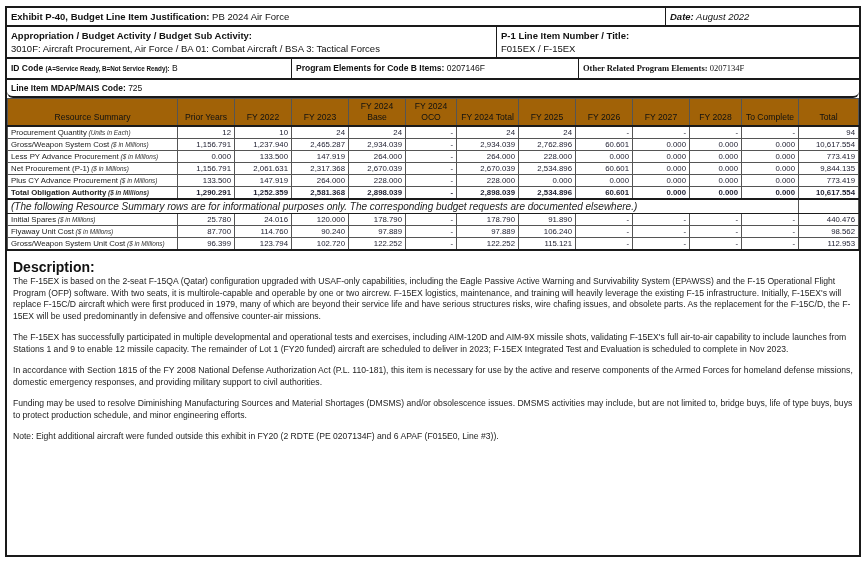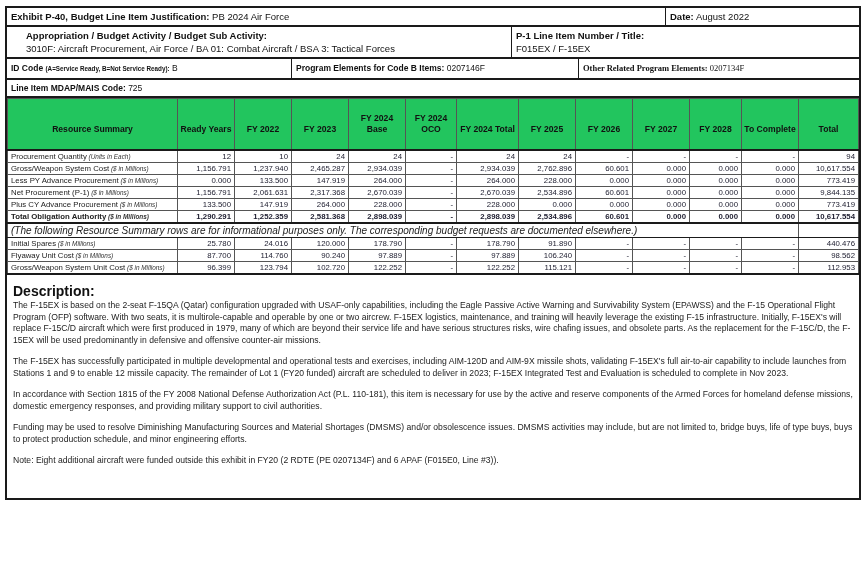--- a/index.html
+++ b/index.html
@@ -1,42 +1,42 @@
 <!DOCTYPE html>
 <html><head>
 <meta charset="utf-8">
 <style>
   html,body{margin:0;padding:0;background:#fff;}
   body{width:868px;height:569px;font-family:"Liberation Sans","DejaVu Sans",sans-serif;color:#111;position:relative;}
-  .page{position:absolute;left:5px;top:6px;width:856px;height:494px;border:2px solid #1a1a1a;box-sizing:border-box;background:#fff;}
+  .page{position:absolute;left:5px;top:6px;width:856px;height:551px;border:2px solid #1a1a1a;box-sizing:border-box;background:#fff;}
 
   
   .hdr-row{display:flex;border-bottom:2px solid #1a1a1a;box-sizing:border-box;}
   .hdr-cell{padding:2px 4px;box-sizing:border-box;}
   .hdr-cell + .hdr-cell{border-left:1.5px solid #1a1a1a;}
   .b{font-weight:bold;}
   .row1 .hdr-cell{font-size:9.5px;line-height:13px;}
   .row1 .c1{width:658px;}
-  .row1 .c2{flex:1;}
+  .row1 .c2{flex:1;font-style:italic;}
   .row2 .hdr-cell{font-size:9.5px;line-height:13px;}
-  .row2 .c1{width:489px;margin-left:15px;}
+  .row2 .c1{width:489px;}
   .row2 .c2{flex:1;}
   .row3{font-size:8.5px;}
   .row3 .hdr-cell{line-height:12px;padding:3px 4px;}
   .row3 .c1{width:284px;}
   .row3 .c2{width:287px;}
   .row3 .c3{flex:1;font-family:Liberation Serif, serif;}
   .tiny{font-size:6.3px;font-weight:bold;}
-  .row4{font-size:8.5px;border-bottom:2px solid #1a1a1a;}
+  .row4{font-size:8.5px;border-bottom:2px solid #1a1a1a;border-radius:6px;}
   .row4 .hdr-cell{line-height:12px;}
 
   
   table.rs{width:100%;border-collapse:collapse;table-layout:fixed;}
   table.rs th, table.rs td{border:1px solid #555;box-sizing:border-box;overflow:hidden;white-space:nowrap;}
-  table.rs th{font-size:8.6px;font-weight:bold;text-align:center;padding:14px 1px;vertical-align:bottom;white-space:normal;line-height:11px;border-bottom:2px solid #1a1a1a;background:#22c55e;}
+  table.rs th{font-size:8.6px;font-weight:normal;text-align:center;padding:2px 1px;vertical-align:bottom;white-space:normal;line-height:11px;border-bottom:2px solid #1a1a1a;background:#a16207;}
   table.rs td{font-size:7.8px;padding:1px 3px;height:12px;}
   td.lbl{text-align:left;color:#222;}
   .lbl-unit{font-style:italic;font-size:6.4px;color:#333;}
   td.num{text-align:right;color:#1c1c2e;}
   tr.total-row td{font-weight:bold;border-top:1.5px solid #1a1a1a;border-bottom:2px solid #1a1a1a;}
   tr.note-row td{font-style:italic;font-size:10px;text-align:left;border-bottom:1.5px solid #1a1a1a;color:#222;}
   tr.info-row td{}
   tbody tr:last-child td{border-bottom:2px solid #1a1a1a;}
 
   
@@ -87,21 +87,21 @@
         <col style="width:57px">
       <col style="width:57px">
         <col style="width:57px">
         <col style="width:52px">
         <col style="width:57px">
         <col>
     </colgroup>
     <thead>
         <tr id="rs-head">
           <th>Resource Summary</th>
-          <th>Ready Years</th>
+          <th>Prior Years</th>
           <th>FY 2022</th>
           <th>FY 2023</th>
           <th>FY 2024 Base</th>
           <th>FY 2024 OCO</th>
           <th>FY 2024 Total</th>
           <th>FY 2025</th>
           <th>FY 2026</th>
           <th>FY 2027</th>
           <th>FY 2028</th>
           <th>To Complete</th>

